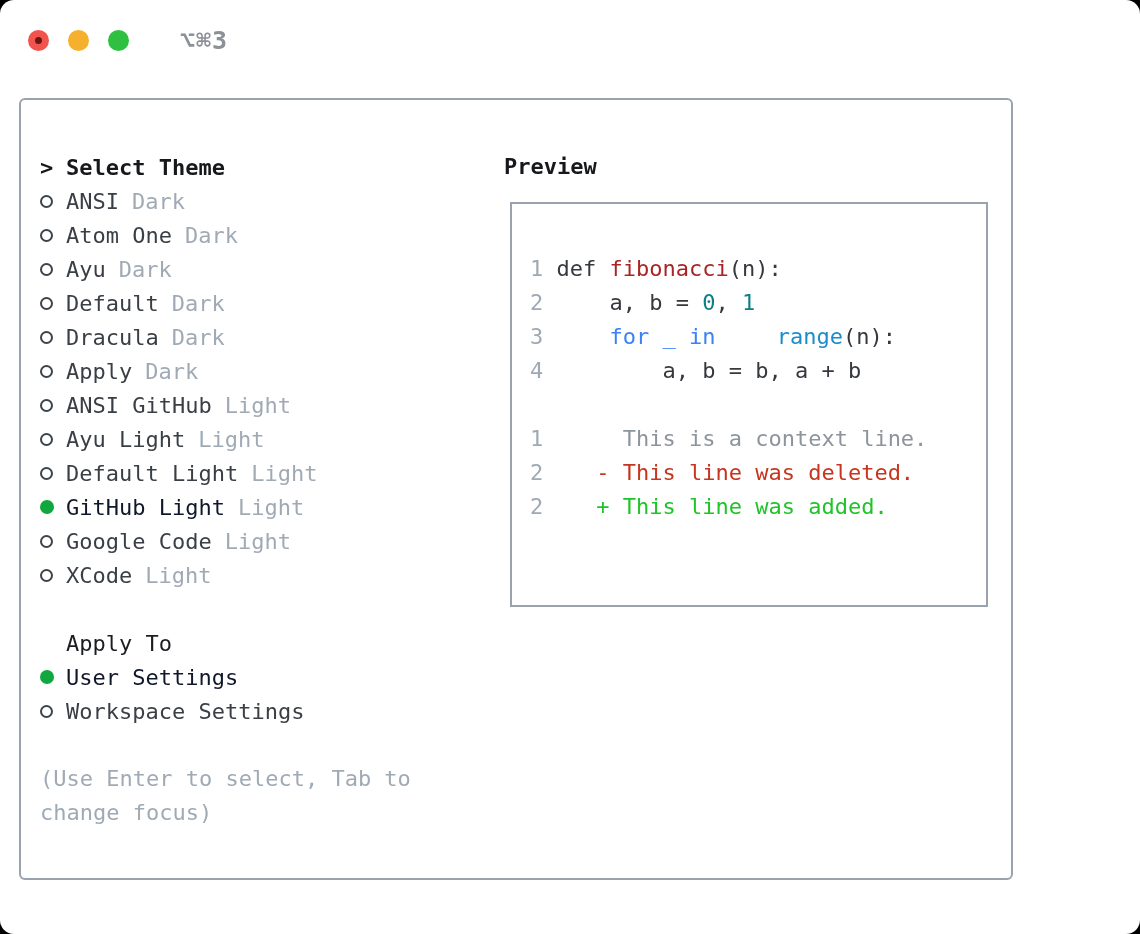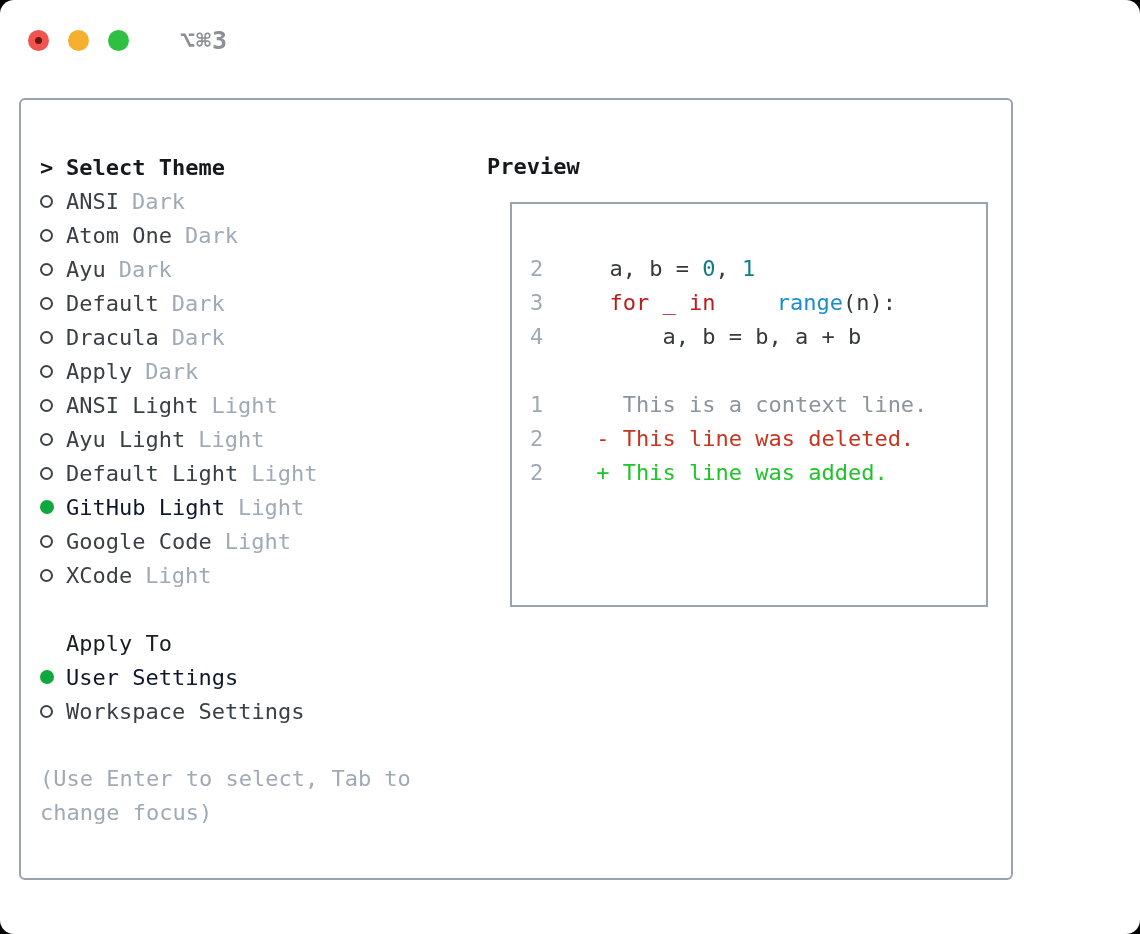--- a/index.html
+++ b/index.html
@@ -25,21 +25,21 @@
   .radio.selected{width:14px;height:14px;border:none;background:#10a83e;}
   .opt-name.green{color:#0f172a;}
   .opt-variant{color:#a0aab5;margin-left:13px;}
 
   .header-row{position:absolute;left:19px;top:50px;}
   .theme-list{position:absolute;left:19px;top:84px;}
   .apply-row{position:absolute;left:19px;top:526px;}
   .apply-list{position:absolute;left:19px;top:560px;}
   .hint{position:absolute;left:19px;top:662px;width:412px;font-size:22px;line-height:34px;color:#a0aab5;}
 
-  .preview-label{position:absolute;left:466px;top:50px;height:34px;line-height:34px;
+  .preview-label{position:absolute;left:483px;top:50px;height:34px;line-height:34px;
                  font-weight:bold;font-size:22px;color:#17181b;}
   .preview-box{position:absolute;left:489px;top:102px;width:478px;height:405px;
                border:2px solid #99a3ae;box-sizing:border-box;padding:48px 0 0 18px;background:#fff;}
   .code-line{height:34px;line-height:34px;font-size:22px;white-space:pre;}
 </style>
 </head>
 <body>
 
 <div class="window">
 
@@ -101,21 +101,21 @@
           <span class="prefix">
             <span class="radio"></span>
           </span>
           <span class="opt-name">Apply</span>
           <span class="opt-variant">Dark</span>
         </div>
         <div class="row option">
           <span class="prefix">
             <span class="radio"></span>
           </span>
-          <span class="opt-name">ANSI Light</span>
+          <span class="opt-name">ANSI GitHub</span>
           <span class="opt-variant">Light</span>
         </div>
         <div class="row option">
           <span class="prefix">
             <span class="radio"></span>
           </span>
           <span class="opt-name">Ayu Light</span>
           <span class="opt-variant">Light</span>
         </div>
         <div class="row option">
@@ -166,22 +166,23 @@
           </span>
           <span class="opt-name">Workspace Settings</span>
         </div>
       </div>
 
     <div class="hint">(Use Enter to select, Tab to change focus)</div>
 
     <div class="preview-label">Preview</div>
 
     <div class="preview-box" id="preview-box">
+        <div class="code-line"><span style="color: rgb(159, 169, 180);">1 </span><span style="color: rgb(53, 57, 62);">def </span><span style="color: rgb(169, 37, 37);">fibonacci</span><span style="color: rgb(53, 57, 62);">(n):</span></div>
         <div class="code-line"><span style="color: rgb(159, 169, 180);">2 </span><span style="color: rgb(53, 57, 62);">    a, b = </span><span style="color: rgb(14, 126, 135);">0</span><span style="color: rgb(53, 57, 62);">, </span><span style="color: rgb(14, 126, 135);">1</span></div>
-        <div class="code-line"><span style="color: rgb(159, 169, 180);">3 </span><span style="color: #b91c1c;">    for _ in </span><span style="color: rgb(26, 140, 206); margin-left: 48px;">range</span><span style="color: rgb(53, 57, 62);">(n):</span></div>
+        <div class="code-line"><span style="color: rgb(159, 169, 180);">3 </span><span style="color: #3b82f6;">    for _ in </span><span style="color: rgb(26, 140, 206); margin-left: 48px;">range</span><span style="color: rgb(53, 57, 62);">(n):</span></div>
         <div class="code-line"><span style="color: rgb(159, 169, 180);">4 </span><span style="color: rgb(53, 57, 62);">        a, b = b, a + b</span></div>
         <div class="code-line"></div>
         <div class="code-line"><span style="color: rgb(159, 169, 180);">1 </span><span style="color: rgb(141, 148, 156);">     This is a context line.</span></div>
         <div class="code-line"><span style="color: rgb(159, 169, 180);">2 </span><span style="color: rgb(198, 53, 31);">   - This line was deleted.</span></div>
         <div class="code-line"><span style="color: rgb(159, 169, 180);">2 </span><span style="color: rgb(30, 196, 40);">   + This line was added.</span></div>
       </div>
 
   </div>
 </div>
 

